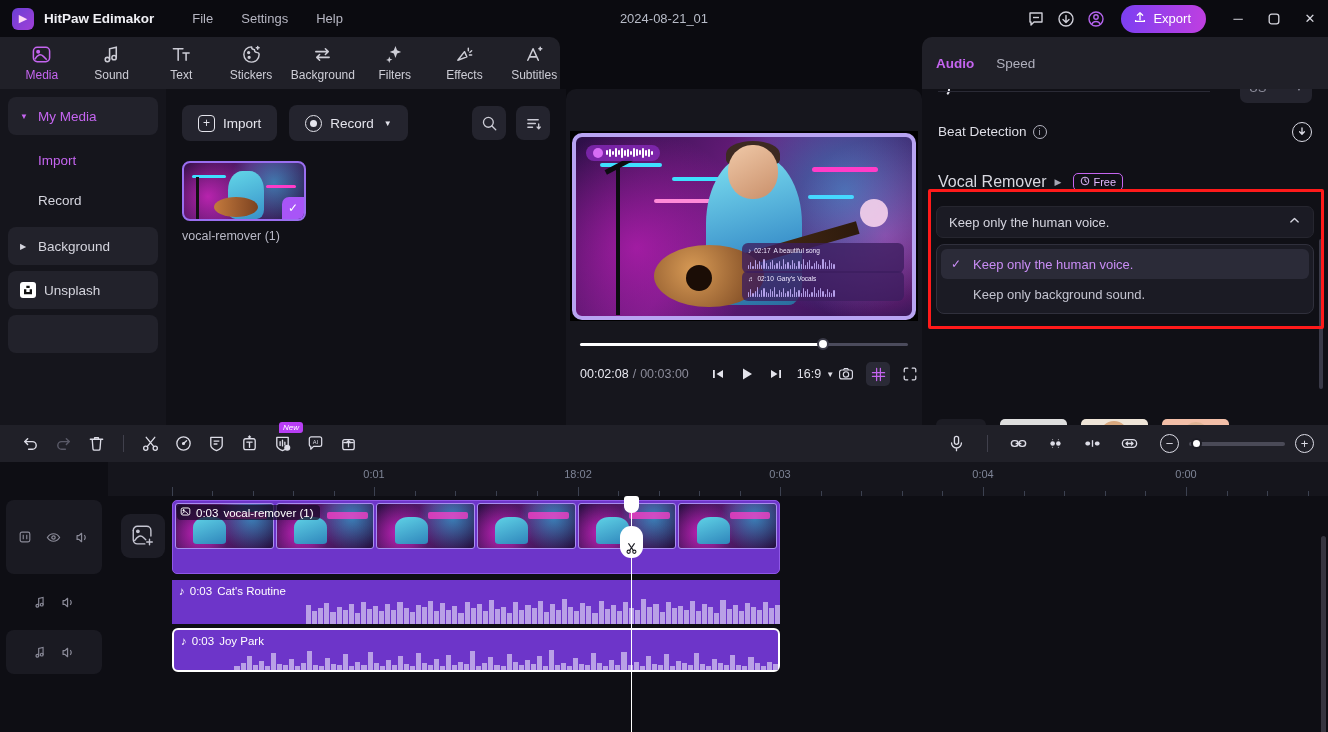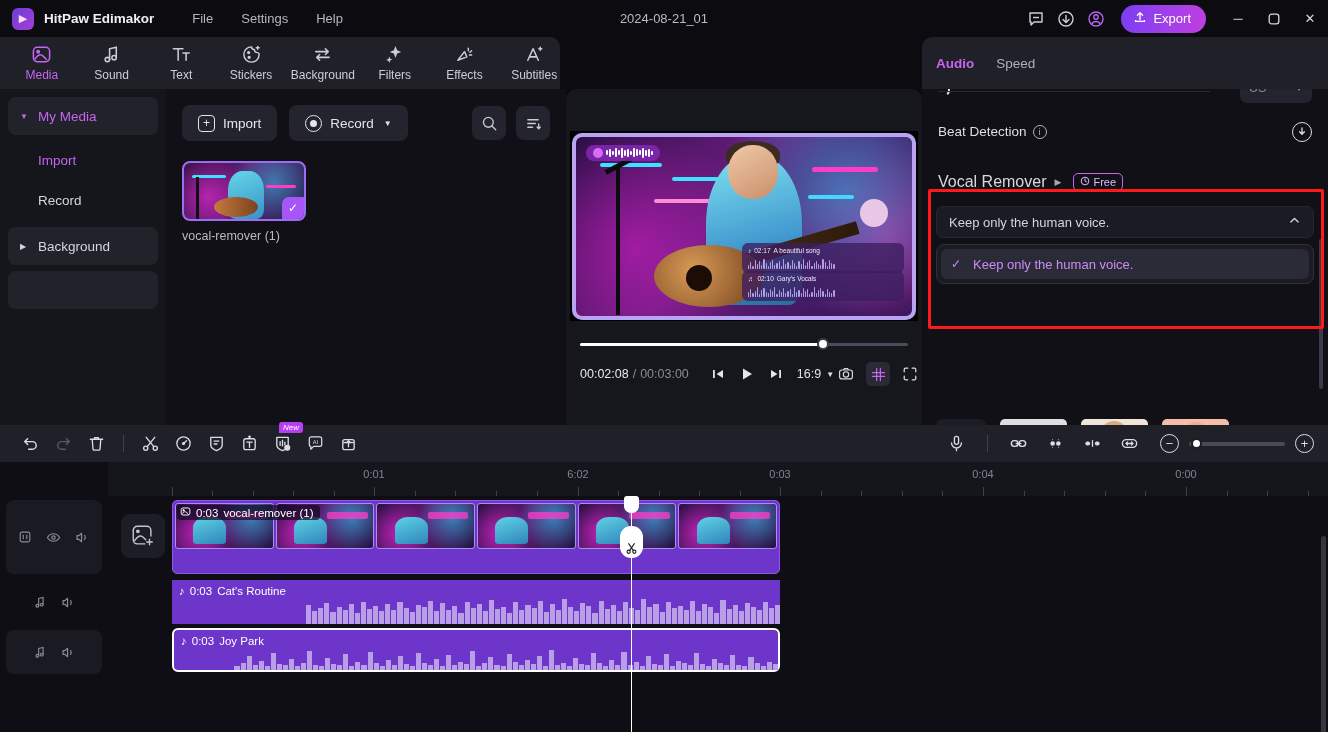--- a/index.html
+++ b/index.html
@@ -564,20 +564,28 @@
     </div>
     <div class="side-item sub active">
       <span>Import</span>
     </div>
     <div class="side-item sub">
       <span>Record</span>
     </div>
     <div class="side-item group" style="margin-top:8px;">
       <span class="caret">▶</span>
       <span>Background</span>
+    </div>
+    <div class="side-item group">
+      <span class="badge-un">
+        <svg width="10" height="10" viewBox="0 0 12 12" fill="#111">
+            <path d="M4 1h4v2.6H4zM1.2 5H4v3.4h4V5h2.8v6H1.2z"></path>
+          </svg>
+      </span>
+      <span>Unsplash</span>
     </div>
     <div class="side-partial"></div>
   </div>
 
   <div class="media-panel">
     <div class="media-actions">
       <button class="btn-import">
         <span class="icon-sq">+</span>
         <span>Import</span>
       </button>
@@ -863,20 +871,24 @@
             <path d="M3 8.5L7 4.8l4 3.7" stroke-linecap="round" stroke-linejoin="round"></path>
           </svg>
         </span>
       </div>
 
       <div class="dropdown">
         <div class="dd-opt sel">
           <span class="dd-check">✓</span>
           <span>Keep only the human voice.</span>
         </div>
+        <div class="dd-opt">
+          <span class="dd-check"></span>
+          <span>Keep only background sound.</span>
+        </div>
       </div>
 
       <div class="avatar-strip">
         <div class="av-none"></div>
         <div class="av av1"></div>
         <div class="av av2"></div>
         <div class="av av3"></div>
       </div>
 
 
@@ -992,21 +1004,21 @@
       <div class="zoom-slider">
         <span class="zoom-knob"></span>
       </div>
       <span class="circ-btn">+</span>
     </div>
   </div>
 
   <div class="timeline">
     <div class="ruler">
       <span class="tick-label" style="left:266px;">0:01</span>
-      <span class="tick-label" style="left:470px;">6:02</span>
+      <span class="tick-label" style="left:470px;">18:02</span>
       <span class="tick-label" style="left:672px;">0:03</span>
       <span class="tick-label" style="left:875px;">0:04</span>
       <span class="tick-label" style="left:1078px;">0:00</span>
       <span class="tick major" style="left:64px;"></span>
         <span class="tick minor" style="left:104px;"></span>
       <span class="tick minor" style="left:145px;"></span>
         <span class="tick minor" style="left:185px;"></span>
       <span class="tick minor" style="left:226px;"></span>
         <span class="tick major" style="left:266px;"></span>
       <span class="tick minor" style="left:307px;"></span>

